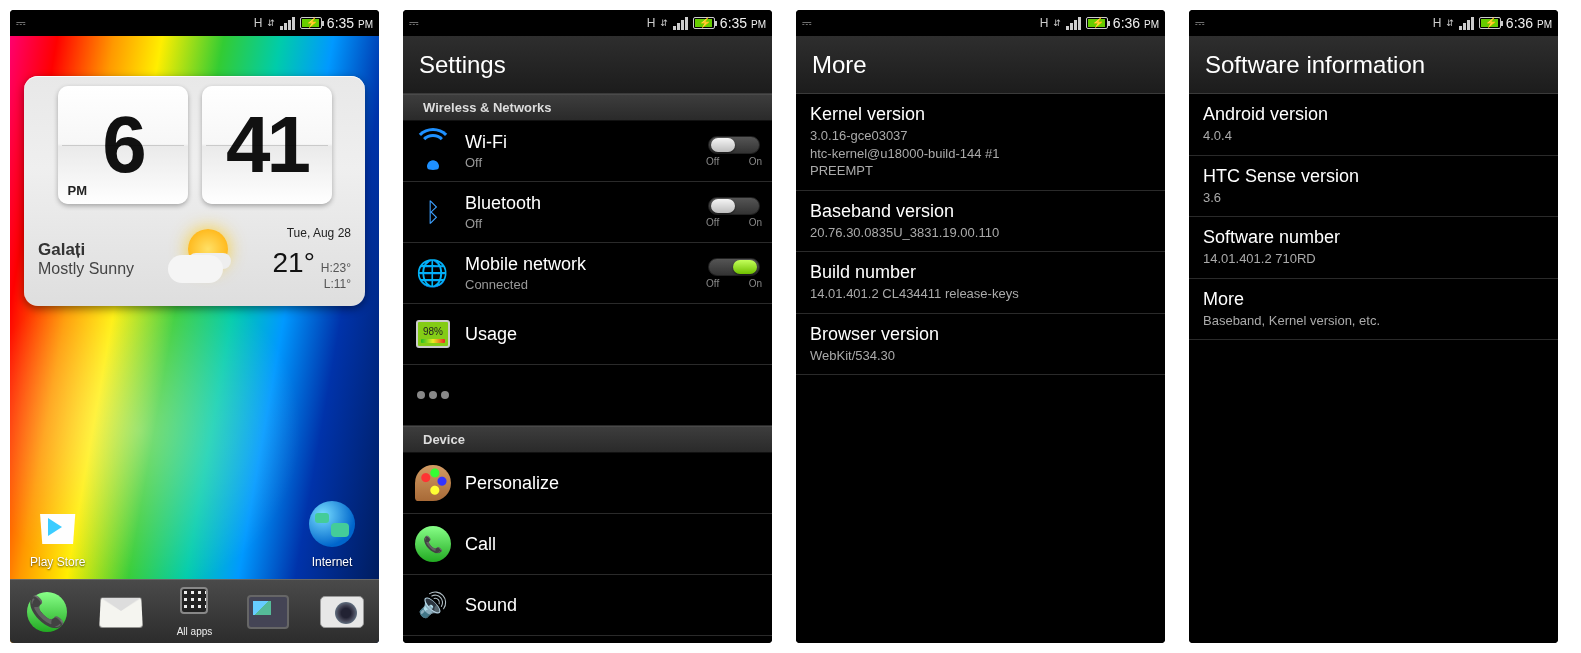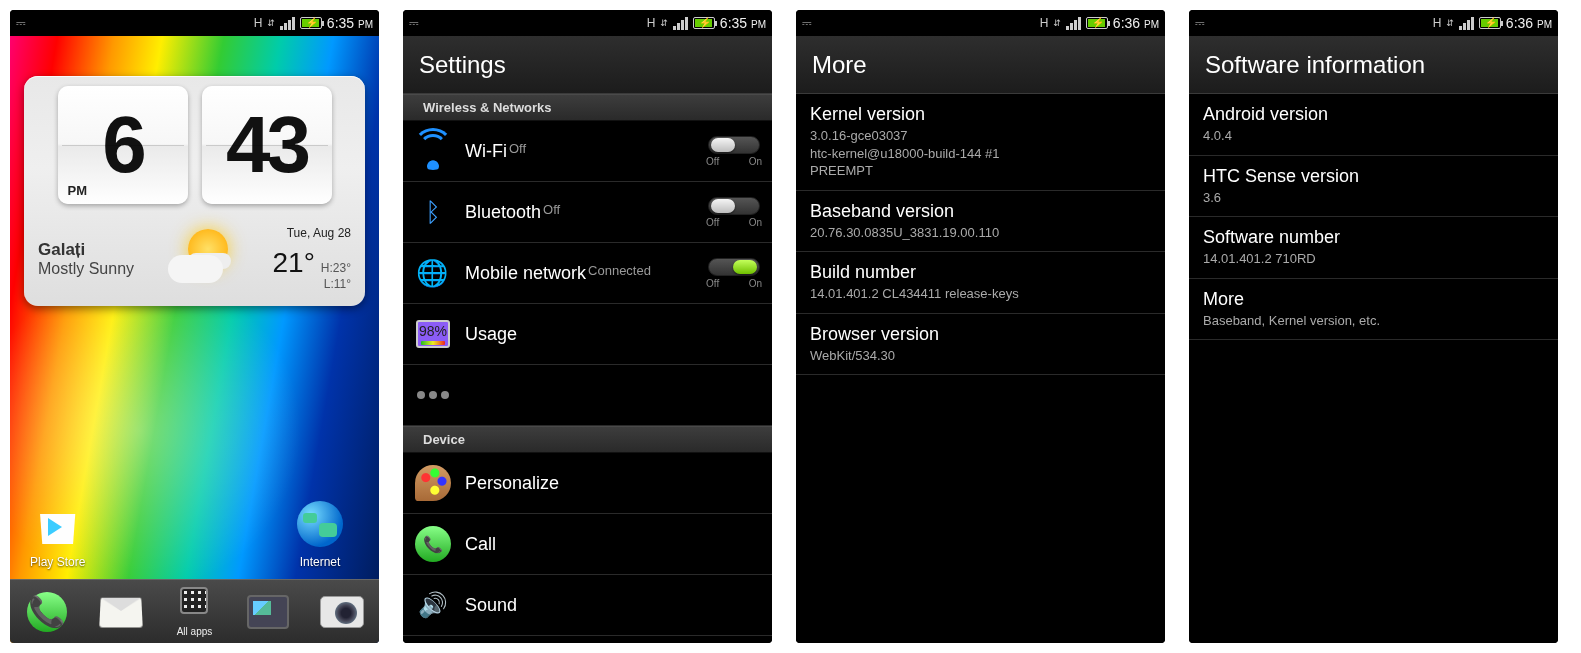--- a/index.html
+++ b/index.html
@@ -100,21 +100,21 @@
     width:55px; height:28px; background:#f5f5f5; border-radius:15px;
     position:absolute; bottom:6px; left:10px;
     box-shadow: 14px -8px 0 -6px #eee;
   }
   .weather-temp { text-align:right; font-size:12px; line-height:1.35; }
   .temp-big { font-size:28px; font-weight:300; color:#111; }
   .weather-date { font-size:12px; color:#222; margin-bottom:2px; }
   .hi-lo { color:#555; }
 
   .home-icons {
-    position:absolute; bottom:74px; left:0; right:12px;
+    position:absolute; bottom:74px; left:0; right:0;
     display:flex; justify-content:space-between; align-items:flex-end;
     padding:0 20px; color:#fff; font-size:12px;
     text-shadow: 0 1px 2px rgba(0,0,0,0.7);
   }
   .app-icon { display:flex; flex-direction:column; align-items:center; gap:4px; }
   .app-glyph {
     width:54px; height:54px;
     display:flex; align-items:center; justify-content:center;
     font-size:32px;
   }
@@ -207,21 +207,21 @@
   }
   .list { flex:1; overflow:auto; background:#000; }
   .row {
     display:flex; align-items:center;
     padding:10px 10px 10px 10px;
     border-bottom:1px solid #2a2a2a;
     min-height:58px;
     gap:12px;
   }
   .row .icon-slot { width:40px; height:40px; flex-shrink:0; display:flex; align-items:center; justify-content:center; }
-  .row .txt { flex:1; display:flex; flex-direction:row; gap:2px; min-width:0; }
+  .row .txt { flex:1; display:flex; flex-direction:column; gap:2px; min-width:0; }
   .row .label { font-size:18px; color:#fff; }
   .row .sublabel { font-size:13px; color:#999; }
   .toggle {
     display:flex; flex-direction:column; align-items:center; gap:2px;
     font-size:9px; color:#999;
   }
   .toggle-track {
     width:52px; height:18px; border-radius:10px;
     background: linear-gradient(#555,#333);
     border:1px solid #222;
@@ -241,22 +241,22 @@
   .ic-wifi { background: radial-gradient(circle at 50% 90%, #1e90ff 14%, transparent 16%), transparent; position:relative; }
   .ic-wifi::before, .ic-wifi::after {
     content:''; position:absolute; border:3px solid #1e90ff; border-radius:50%;
     border-left-color:transparent; border-right-color:transparent; border-bottom-color:transparent;
   }
   .ic-wifi::before { width:22px; height:22px; bottom:8px; }
   .ic-wifi::after  { width:34px; height:34px; bottom:2px; }
   .ic-bt  { color:#3da0ff; font-size:26px; }
   .ic-net { color:#3da0ff; font-size:26px; }
   .ic-usage {
-    width:34px; height:28px; border:2px solid #ccc; border-radius:3px; background:#8b5cf6;
-    display:flex; flex-direction:column; align-items:center; justify-content:center; gap:2px; font-size:14px; color:#222;
+    width:34px; height:28px; border:2px solid #ccc; border-radius:3px; background:#84cc16;
+    display:flex; flex-direction:column; align-items:center; justify-content:center; gap:2px; font-size:10px; color:#222;
   }
   .usage-bar { width:24px; height:4px; background:linear-gradient(90deg,#2b2,#ee2,#e22); border-radius:1px; }
   .ic-dots { display:flex; gap:4px; }
   .ic-dots span { width:8px; height:8px; border-radius:50%; background:#888; }
   .ic-palette {
     width:36px; height:36px; border-radius:50% 50% 50% 10%;
     background: radial-gradient(circle at 30% 35%, #f33 4px, transparent 5px),
                 radial-gradient(circle at 55% 22%, #3f3 4px, transparent 5px),
                 radial-gradient(circle at 75% 45%, #33f 4px, transparent 5px),
                 radial-gradient(circle at 55% 70%, #ff3 4px, transparent 5px),
@@ -304,21 +304,21 @@
   </div>
 
   <div class="homescreen">
     <div class="clock-widget">
       <div class="clock-flip">
         <div class="flip-card">
           <span class="flip-num">6</span>
           <span class="flip-am">PM</span>
         </div>
         <div class="flip-card">
-          <span class="flip-num">43</span>
+          <span class="flip-num">41</span>
         </div>
       </div>
       <div class="weather-row">
         <div>
           <div class="weather-city">Galați</div>
           <div class="weather-cond">Mostly Sunny</div>
         </div>
         <div class="weather-icon">
           <div class="sun"></div>
             <div class="cloud"></div>

